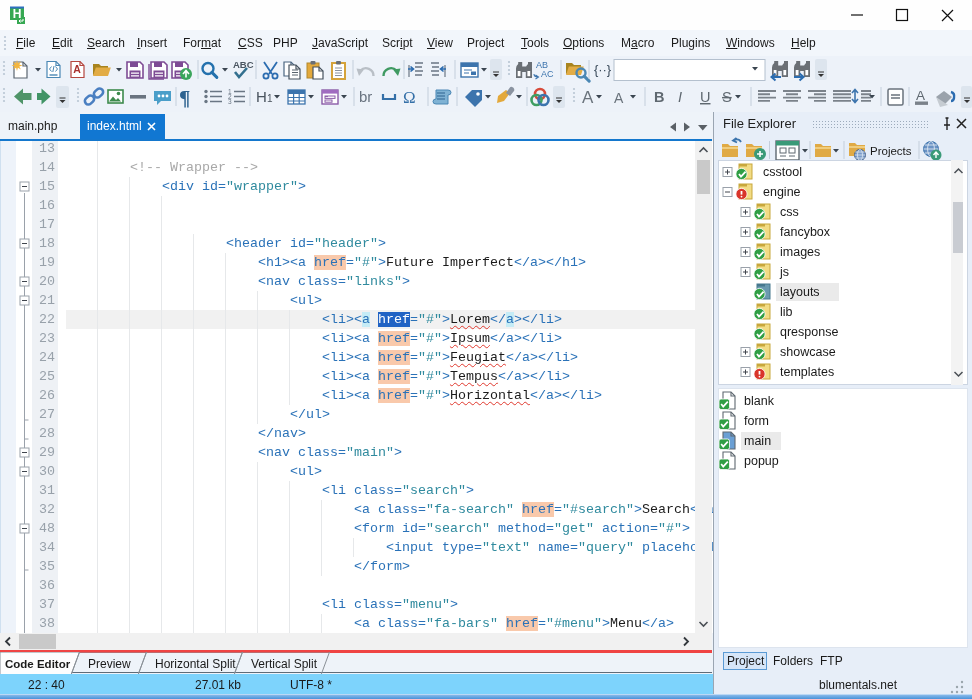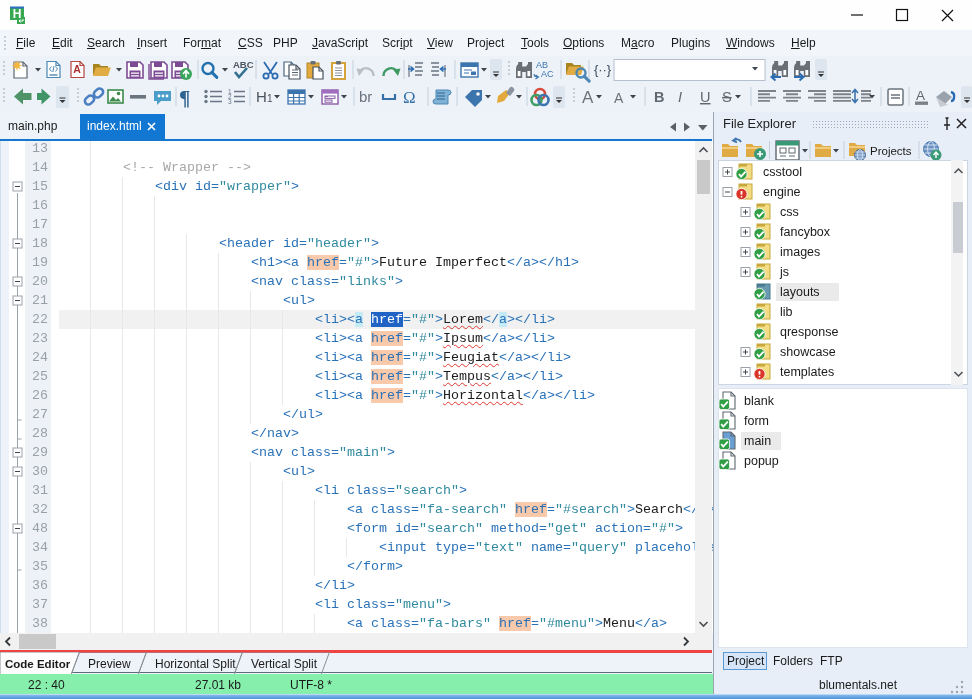--- a/index.html
+++ b/index.html
@@ -14,38 +14,38 @@
 
 #menubar{position:absolute;left:0;top:30px;width:972px;height:26px;background:#f2f6fb;font-size:12px;color:#1a1a1a}
 #menubar span.mi{position:absolute;top:6px}
 
 #tb1{position:absolute;left:0;top:56px;width:972px;height:27px;background:#edf2f9}
 #tb2{position:absolute;left:0;top:83px;width:972px;height:29px;background:#edf2f9}
 
 #tabbar{position:absolute;left:0;top:112px;width:972px;height:27px;background:#eef3f9}
 #tab-underline{position:absolute;left:0;top:139px;width:712px;height:2px;background:#1477cd}
 
-#editor{position:absolute;left:9px;top:141px;width:712px;height:492px;background:#ffffff;overflow:hidden}
+#editor{position:absolute;left:16px;top:141px;width:712px;height:492px;background:#ffffff;overflow:hidden}
 #gutter-num{position:absolute;left:16px;top:0;width:26px;height:492px;background:#eef1f5}
 .lnum{position:absolute;width:24px;text-align:right;font:13.33px/19px "Liberation Mono",monospace;color:#98a1aa;left:15px}
 .cl{position:absolute;left:50px;font:13.33px/19px "Liberation Mono",monospace;white-space:pre;color:#1b1b1b}
 .b{color:#2a72b8}
 .s{color:#2f8a9e}
 .cm{color:#a8a8a8;}
 .hl{background:#f9c9ab}
 .sel{background:#2163c4;color:#fff}
 .tm{background:#c5ecf6}
 .ms{text-decoration:underline wavy #e0392e 1px;text-underline-offset:2px}
 #curline{position:absolute;left:50px;top:169px;width:645px;height:19px;background:#f1f1f1}
 
 .sb-track{position:absolute;background:#f1f1f1}
 .sb-thumb{position:absolute;background:#c9c9c9}
 
 #btabs{position:absolute;left:0;top:650px;width:712px;height:23px;background:#eef3f9;border-top:3px solid #ef4444;border-bottom:1px solid #5f6b77}
-#status{position:absolute;left:0;top:674px;width:972px;height:20px;background:#86efac;font-size:12px;color:#1a1a1a}
+#status{position:absolute;left:0;top:674px;width:972px;height:20px;background:#7dd3fc;font-size:12px;color:#1a1a1a}
 #bluestrip{position:absolute;left:0;top:694px;width:972px;height:5px;background:linear-gradient(#d8eafc,#7fb4e8 30%,#4a92d8)}
 
 #panel{position:absolute;left:713px;top:112px;width:259px;height:582px;background:#e7eef8}
 #panel-edge{position:absolute;left:713px;top:112px;width:1px;height:582px;background:#9aa5b2}
 .pbox{position:absolute;background:#fff;border:1px solid #ccd5e2}
 .trow{position:absolute;font-size:12px;color:#1a1a1a}
 #fe-title{position:absolute;left:10px;top:4px;font-size:13px;color:#1f1f1f}
 #fe-dots{position:absolute;left:99px;top:8px;width:118px;height:10px;
  background-image:radial-gradient(#9dabbc 0.8px,transparent 0.9px);background-size:3px 3px}
 </style></head><body>
@@ -420,21 +420,20 @@
       <div class="cl" style="top:245px">                                <span class="b">&lt;li&gt;&lt;a <span class="hl">href</span>=</span><span class="s">"#"</span><span class="b">&gt;</span><span class="ms">Horizontal</span><span class="b">&lt;/a&gt;&lt;/li&gt;</span></div>
       <div class="cl" style="top:264px">                            <span class="b">&lt;/ul&gt;</span></div>
       <div class="cl" style="top:283px">                        <span class="b">&lt;/nav&gt;</span></div>
       <div class="cl" style="top:302px">                        <span class="b">&lt;nav class=</span><span class="s">"main"</span><span class="b">&gt;</span></div>
       <div class="cl" style="top:321px">                            <span class="b">&lt;ul&gt;</span></div>
       <div class="cl" style="top:340px">                                <span class="b">&lt;li class=</span><span class="s">"search"</span><span class="b">&gt;</span></div>
       <div class="cl" style="top:359px">                                    <span class="b">&lt;a class=</span><span class="s">"fa-search"</span><span class="b"> <span class="hl">href</span>=</span><span class="s">"#search"</span><span class="b">&gt;</span>Search<span class="b">&lt;/a&gt;</span></div>
       <div class="cl" style="top:378px">                                    <span class="b">&lt;form id=</span><span class="s">"search"</span><span class="b"> method=</span><span class="s">"get"</span><span class="b"> action=</span><span class="s">"#"</span><span class="b">&gt;</span></div>
       <div class="cl" style="top:397px">                                        <span class="b">&lt;input type=</span><span class="s">"text"</span><span class="b"> name=</span><span class="s">"query"</span><span class="b"> placeholder=</span></div>
       <div class="cl" style="top:416px">                                    <span class="b">&lt;/form&gt;</span></div>
-      <div class="cl" style="top:435px">                                <span class="b">&lt;/li&gt;</span></div>
       <div class="cl" style="top:454px">                                <span class="b">&lt;li class=</span><span class="s">"menu"</span><span class="b">&gt;</span></div>
       <div class="cl" style="top:473px">                                    <span class="b">&lt;a class=</span><span class="s">"fa-bars"</span><span class="b"> <span class="hl">href</span>=</span><span class="s">"#menu"</span><span class="b">&gt;</span>Menu<span class="b">&lt;/a&gt;</span></div>
 </div>
 <div class="sb-track" style="left:695px;top:141px;width:17px;height:492px"></div>
 <div class="sb-thumb" style="left:697px;top:160px;width:13px;height:34px"></div>
 <svg class="abs" style="left:695px;top:141px" width="17" height="492">
 <path d="M4.5 11 l4-4 l4 4" stroke="#4a4f55" stroke-width="1.6" fill="none"></path>
 <path d="M4.5 481 l4 4 l4-4" stroke="#4a4f55" stroke-width="1.6" fill="none"></path>
 </svg>
 <div class="sb-track" style="left:0;top:633px;width:695px;height:17px"></div>

